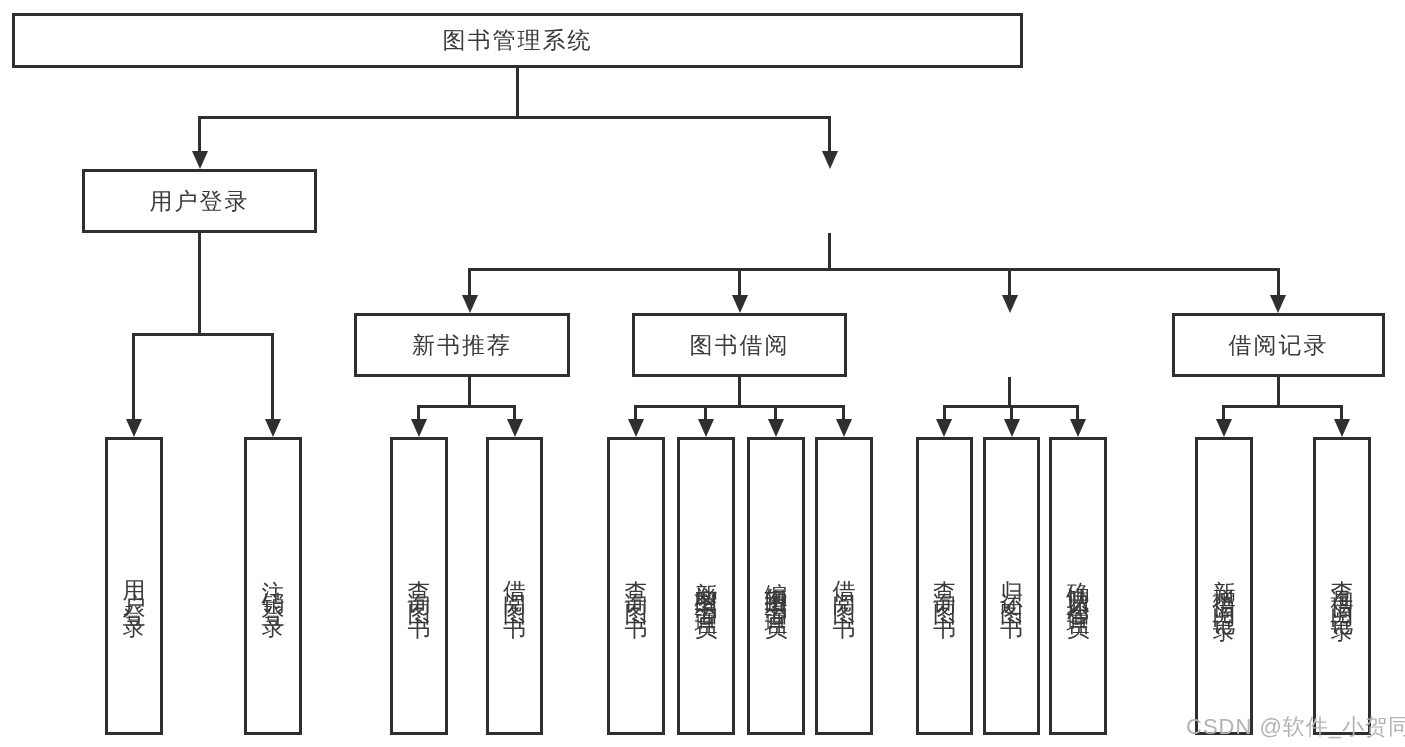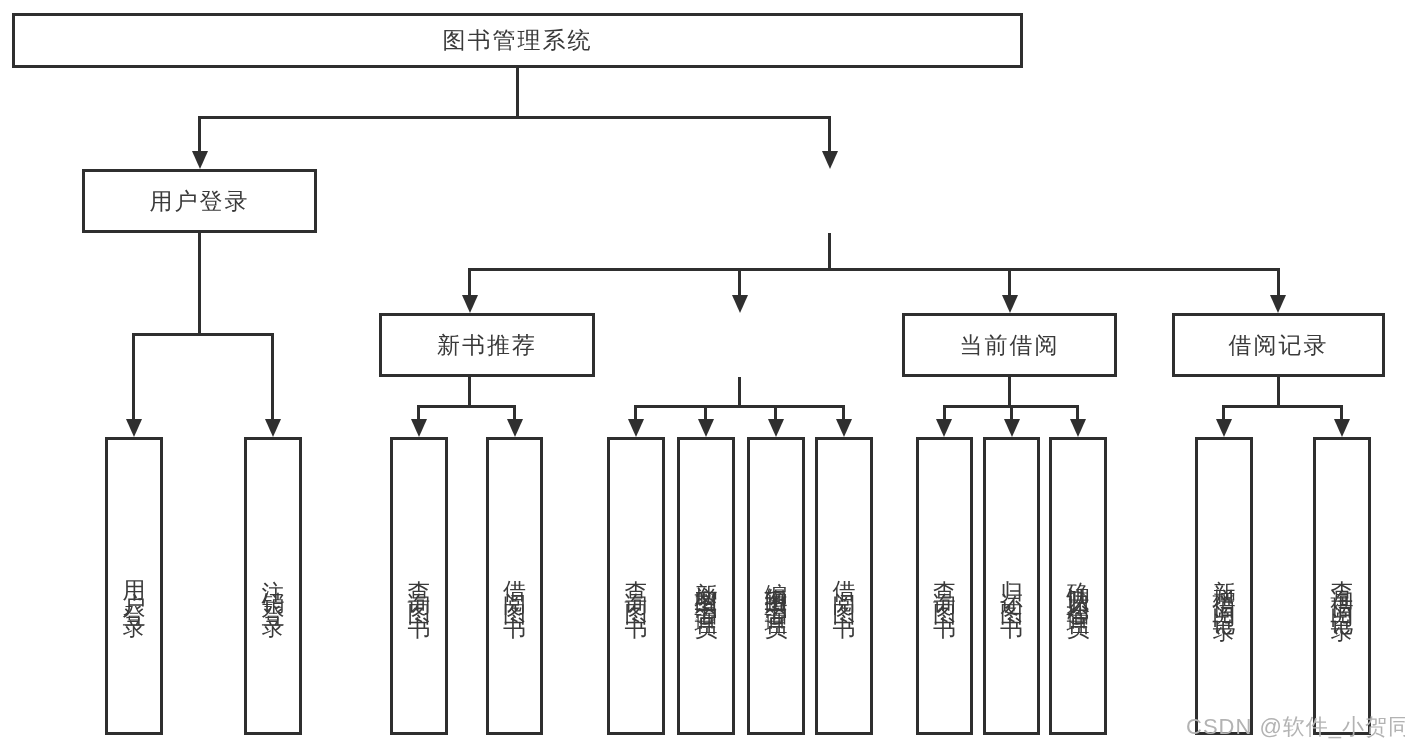--- a/index.html
+++ b/index.html
@@ -65,25 +65,25 @@
   <div class="line" style="left:468px;top:268px;width:812px;height:3px;"></div>
   <div class="line" style="left:468px;top:268px;width:3px;height:27px;"></div>
   <div class="arrow" style="left:462px;top:295px;"></div>
   <div class="line" style="left:738px;top:268px;width:3px;height:27px;"></div>
   <div class="arrow" style="left:732px;top:295px;"></div>
   <div class="line" style="left:1008px;top:268px;width:3px;height:27px;"></div>
   <div class="arrow" style="left:1002px;top:295px;"></div>
   <div class="line" style="left:1277px;top:268px;width:3px;height:27px;"></div>
   <div class="arrow" style="left:1270px;top:295px;"></div>
 
-  <div class="node lvl3" style="left:379px;width:216px;">
+  <div class="node lvl3" style="left:354px;width:216px;">
     <span class="node-label">新书推荐</span>
   </div>
-  <div class="node lvl3" style="left:902px;width:215px;">
-    <span class="node-label">当前借阅</span>
+  <div class="node lvl3" style="left:632px;width:215px;">
+    <span class="node-label">图书借阅</span>
   </div>
   <div class="node lvl3" style="left:1172px;width:213px;">
     <span class="node-label">借阅记录</span>
   </div>
 
   <div class="line" style="left:468px;top:377px;width:3px;height:31px;"></div>
   <div class="line" style="left:417px;top:405px;width:99px;height:3px;"></div>
   <div class="line" style="left:417px;top:405px;width:3px;height:14px;"></div>
   <div class="arrow" style="left:411px;top:419px;"></div>
   <div class="line" style="left:513px;top:405px;width:3px;height:14px;"></div>

